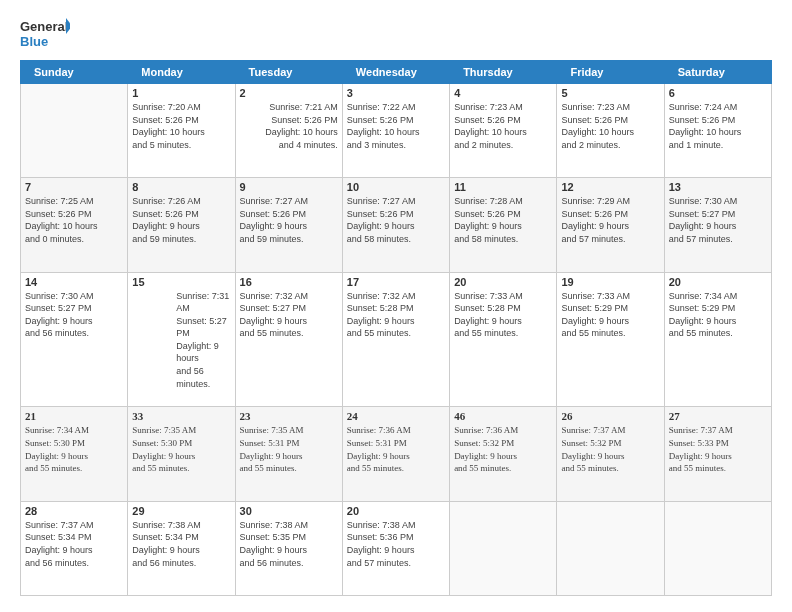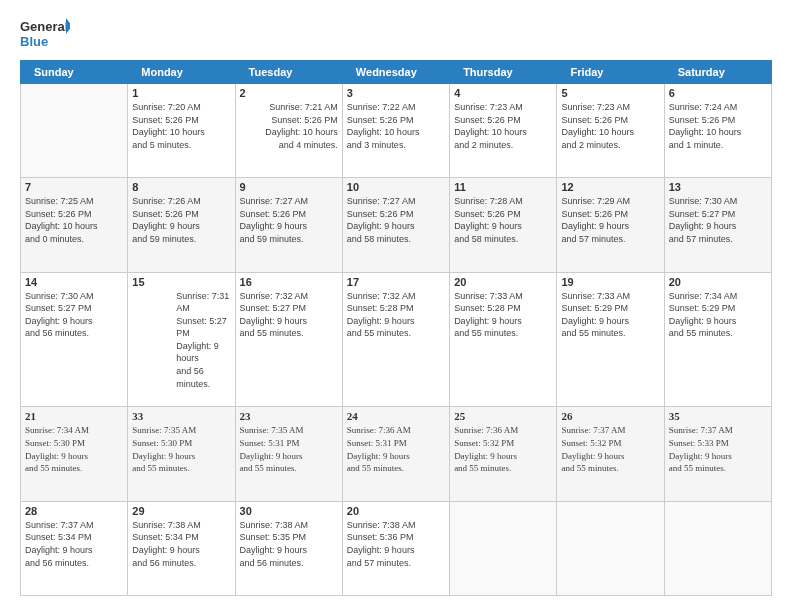--- a/index.html
+++ b/index.html
@@ -288,35 +288,35 @@
 and 55 minutes.</div>
           </td>
           <td>
             <span class="day-num">24</span>
             <div class="day-info" style="white-space: pre-line;">Sunrise: 7:36 AM
 Sunset: 5:31 PM
 Daylight: 9 hours
 and 55 minutes.</div>
           </td>
           <td>
-            <span class="day-num">25</span>
+            <span class="day-num">46</span>
             <div class="day-info" style="white-space: pre-line;">Sunrise: 7:36 AM
 Sunset: 5:32 PM
 Daylight: 9 hours
 and 55 minutes.</div>
           </td>
           <td>
             <span class="day-num">26</span>
             <div class="day-info" style="white-space: pre-line;">Sunrise: 7:37 AM
 Sunset: 5:32 PM
 Daylight: 9 hours
 and 55 minutes.</div>
           </td>
           <td>
-            <span class="day-num">35</span>
+            <span class="day-num">27</span>
             <div class="day-info" style="white-space: pre-line;">Sunrise: 7:37 AM
 Sunset: 5:33 PM
 Daylight: 9 hours
 and 55 minutes.</div>
           </td>
         </tr>
         <tr style="background: #a3a3a3;">
           <td>
             <span class="day-num">28</span>
             <div class="day-info" style="white-space: pre-line;">Sunrise: 7:37 AM

